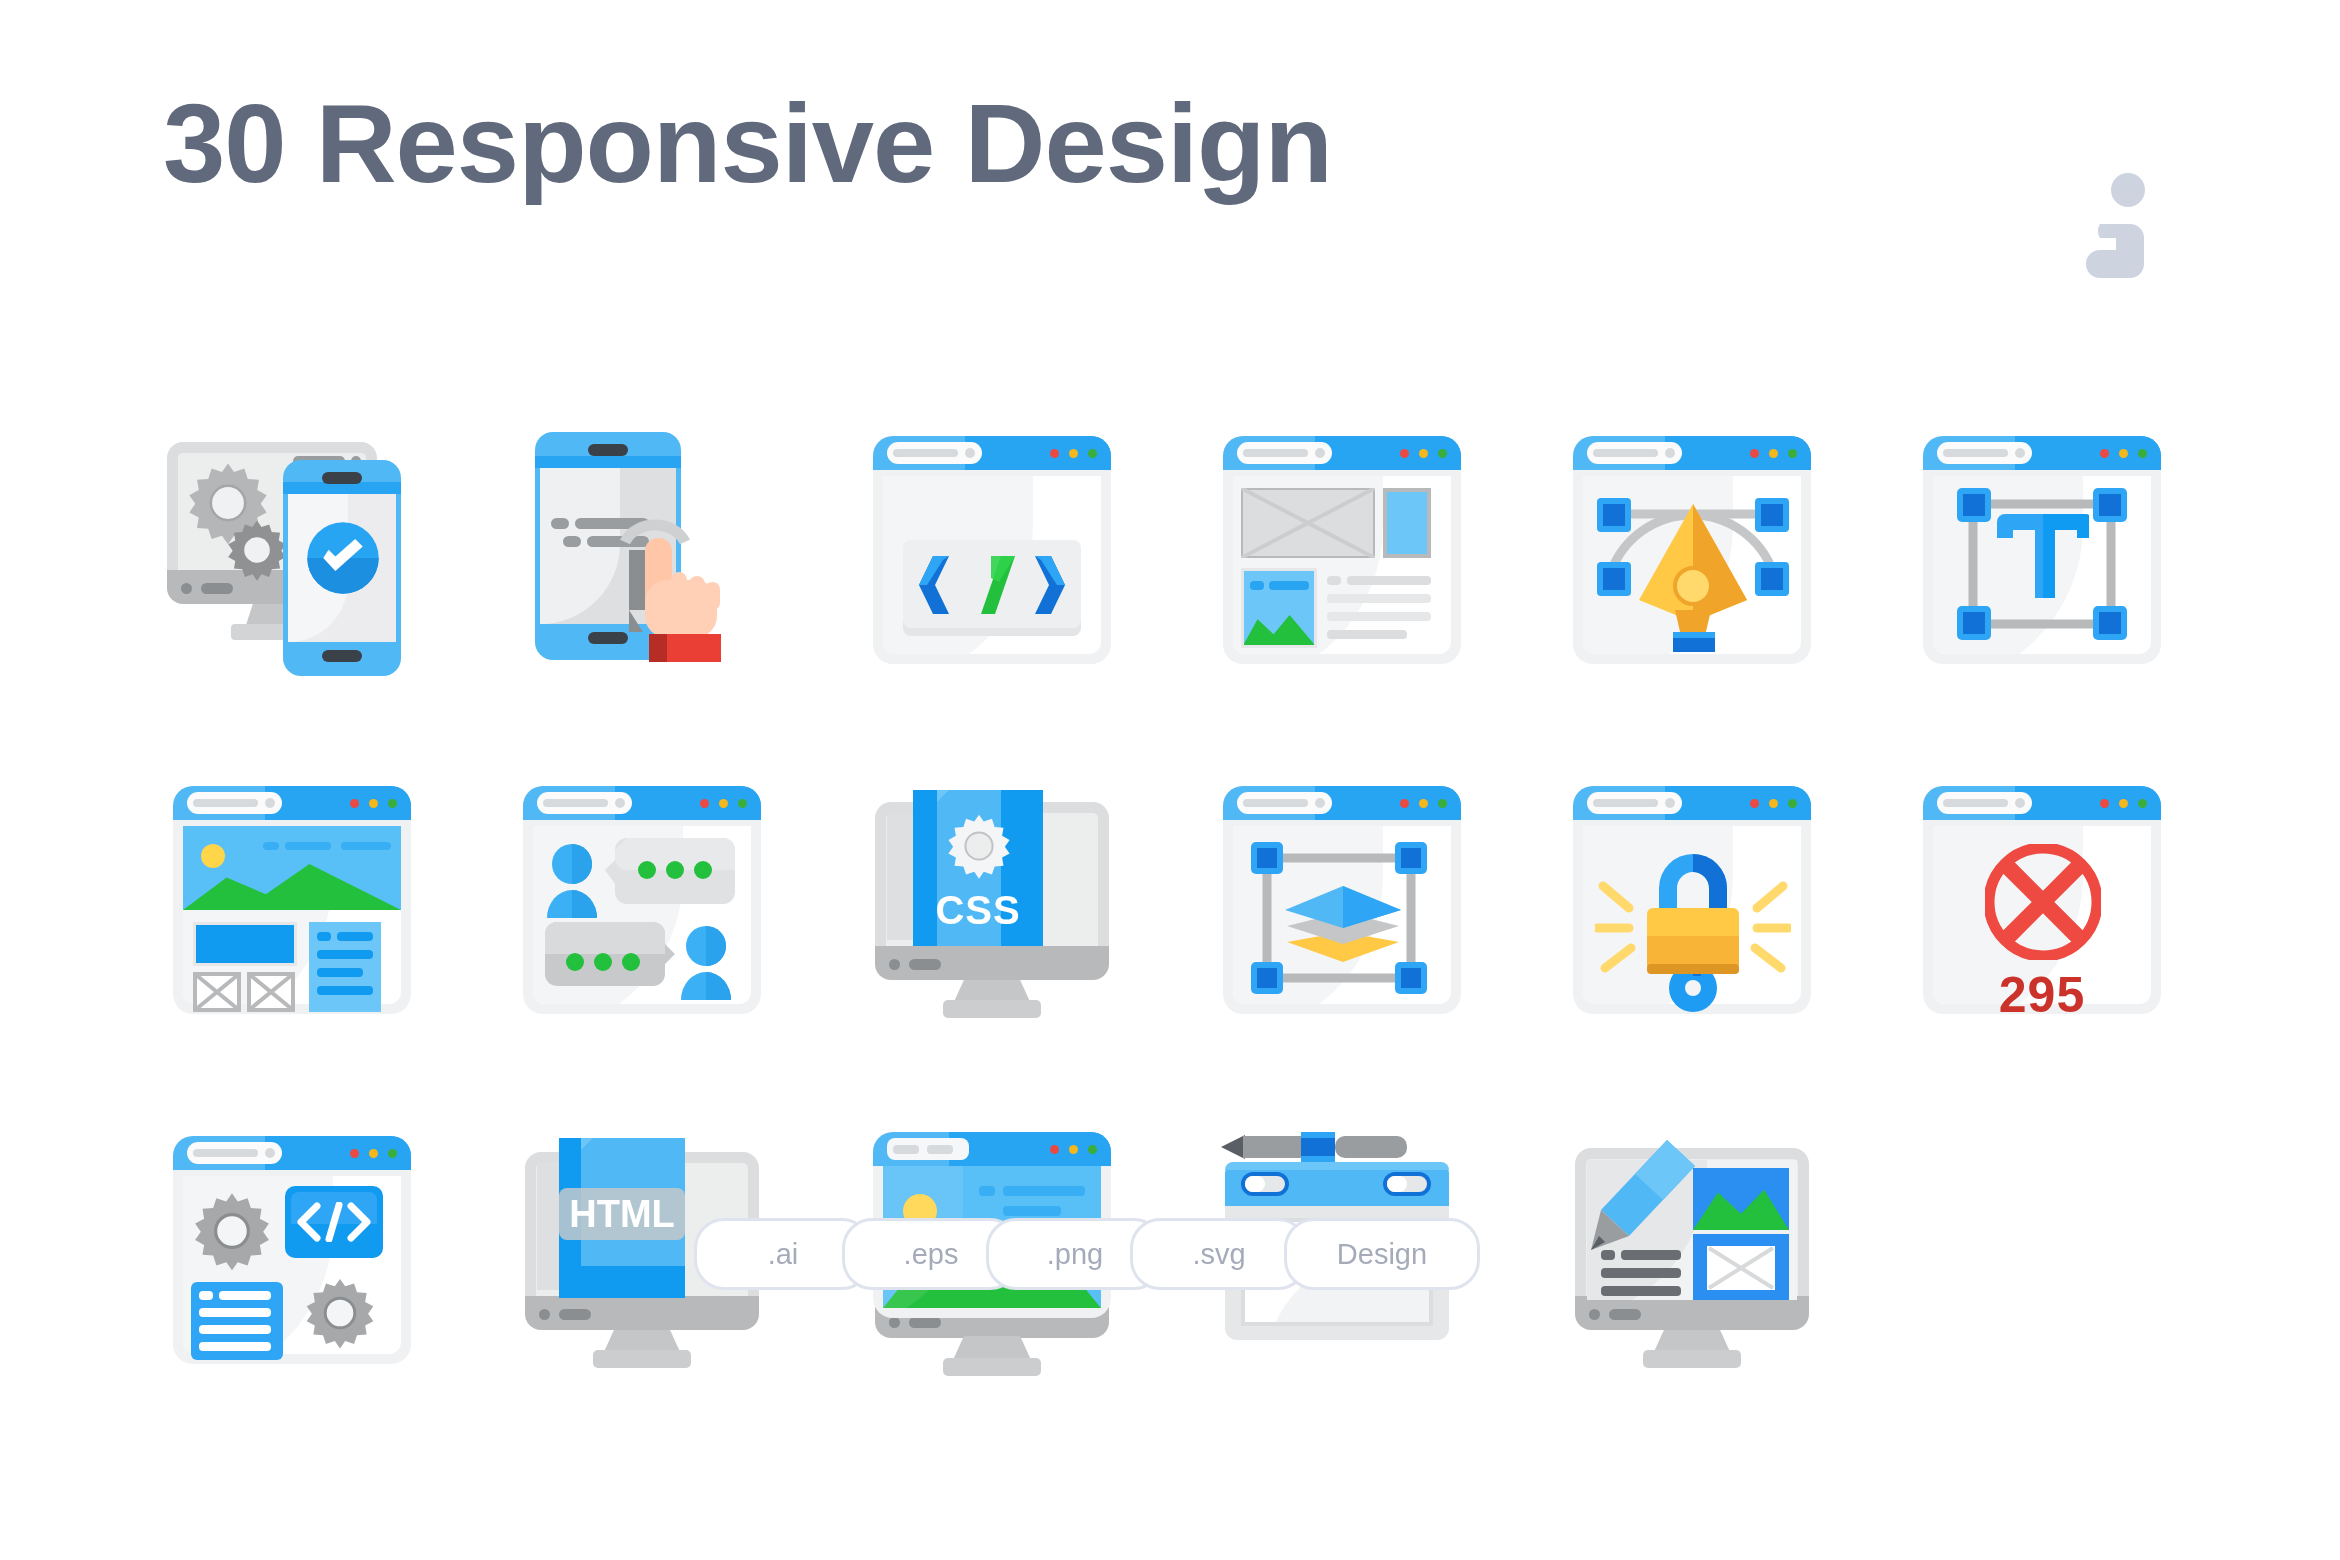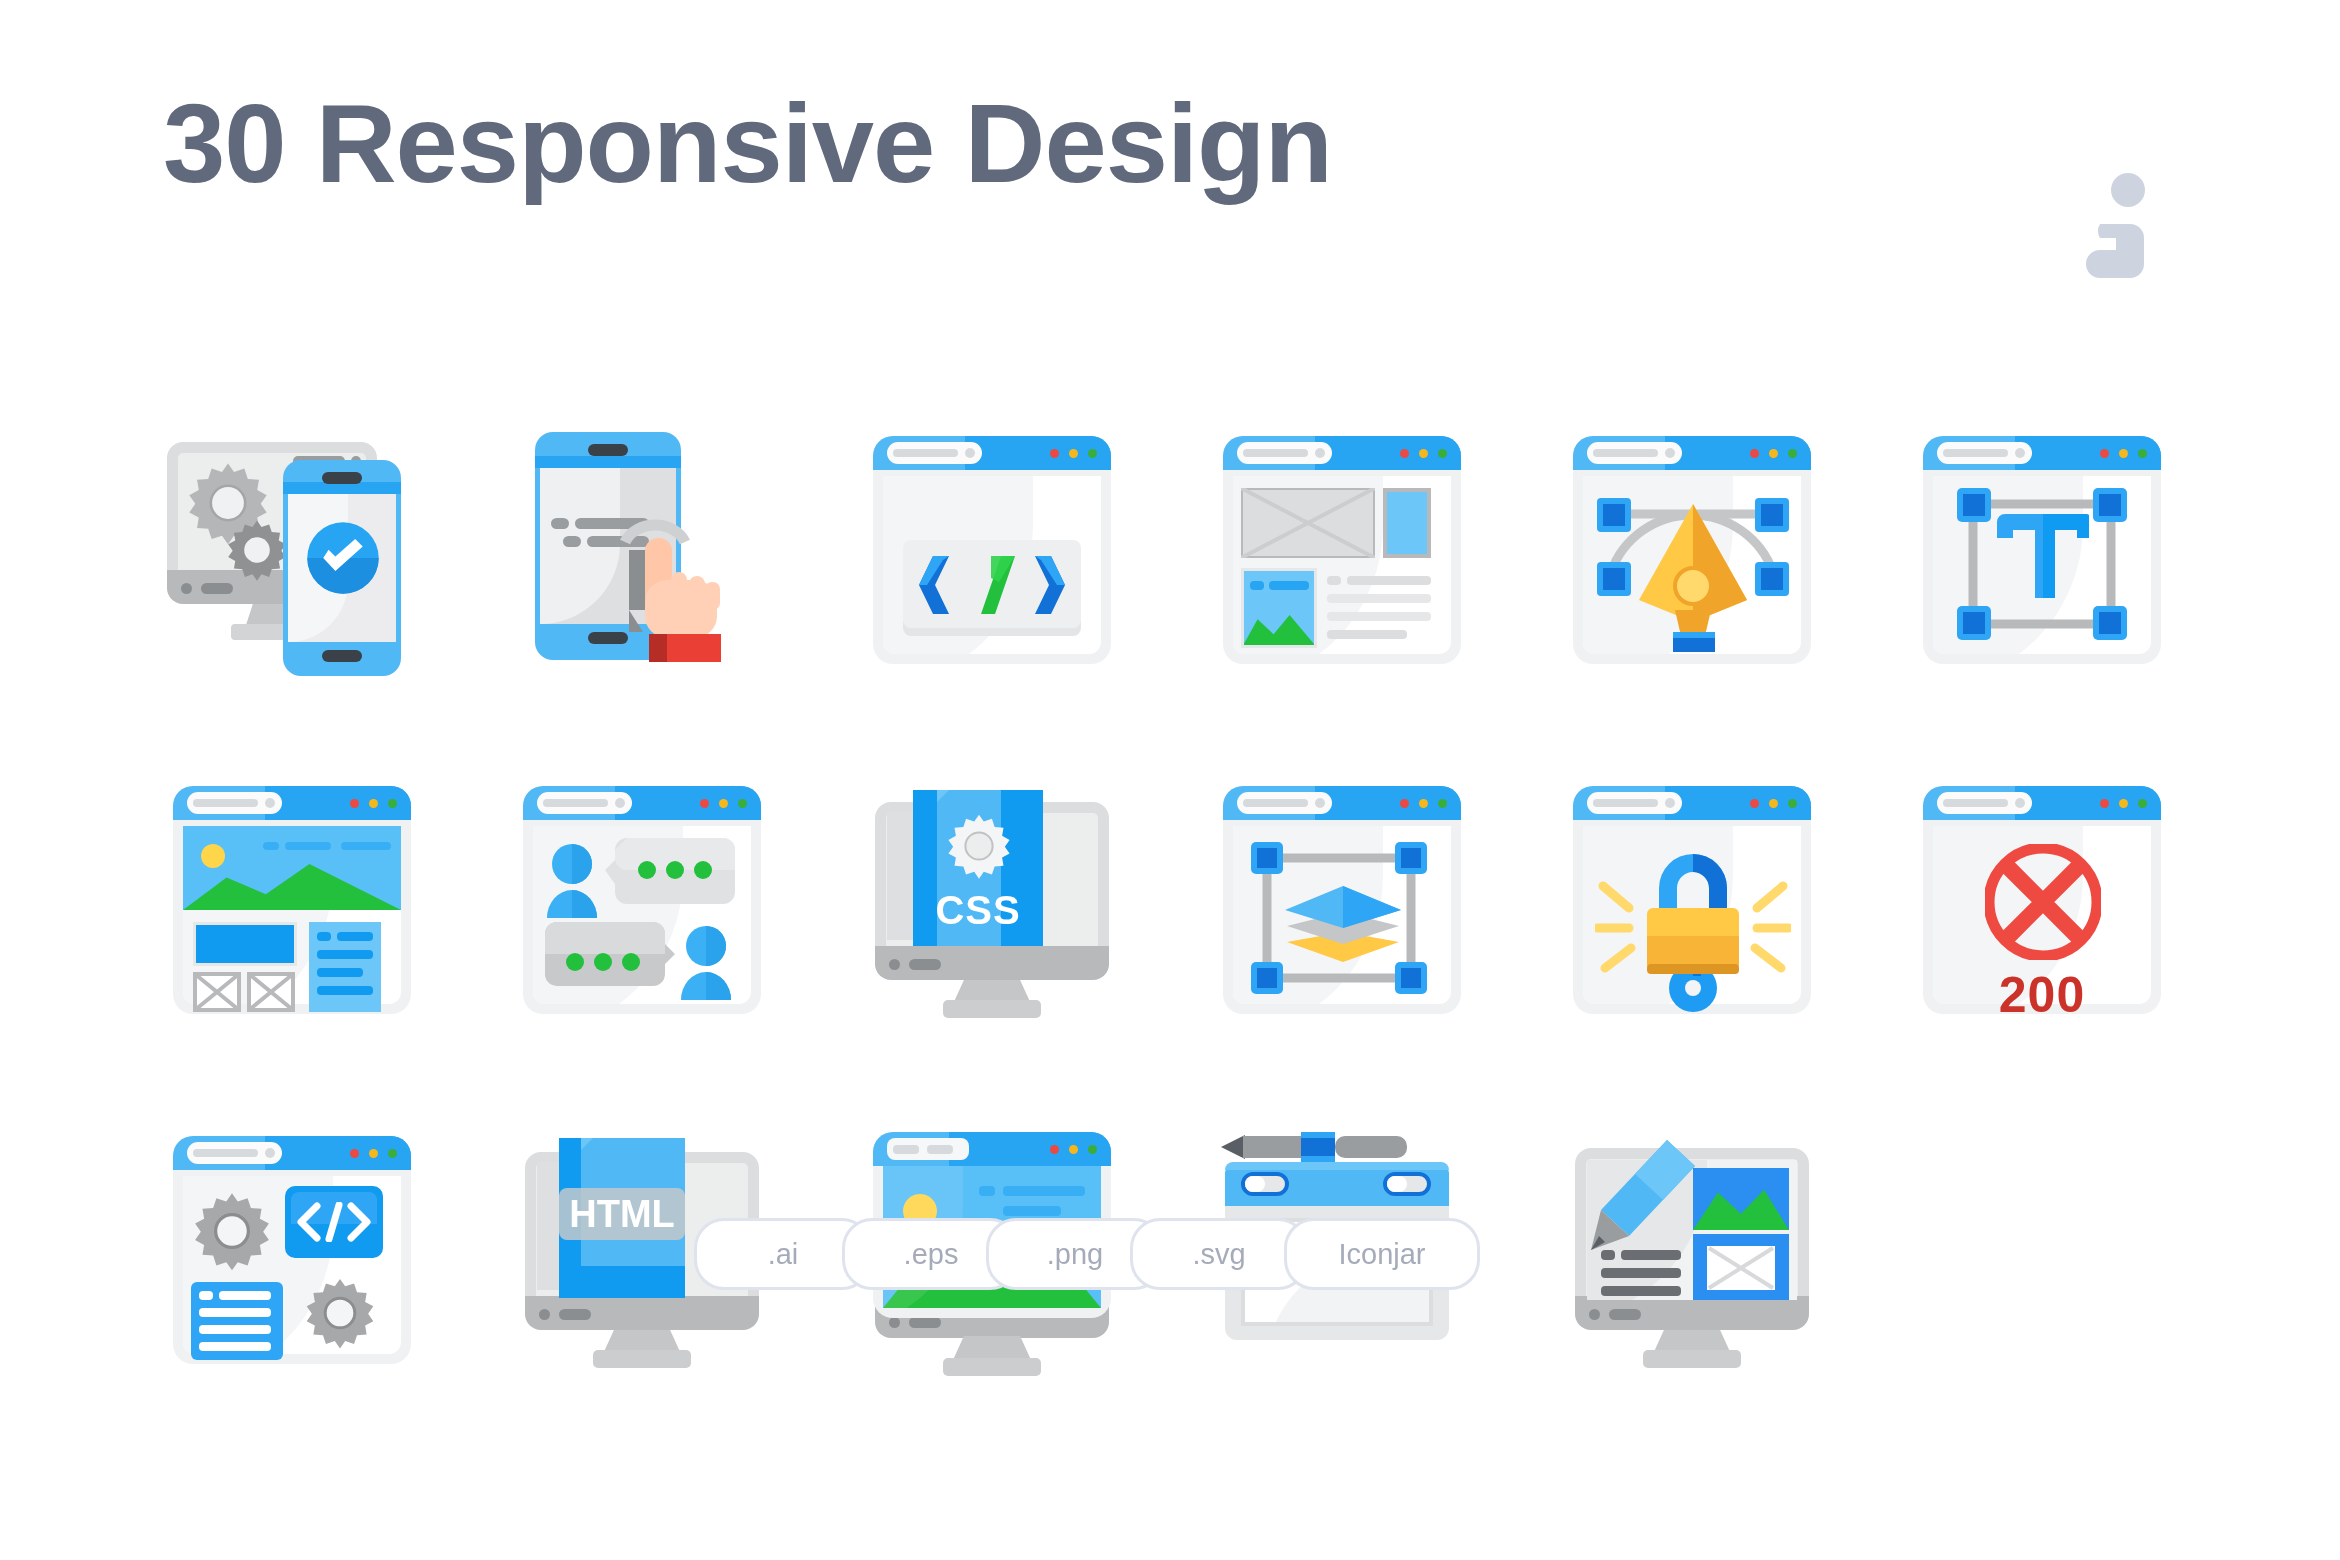--- a/index.html
+++ b/index.html
@@ -556,21 +556,21 @@
               <div class="dot yel"></div>
               <div class="dot grn"></div>
           </div>
           <div class="win-body">
               <div class="sheen"></div>
             </div>
           <svg class="abs" style="left:62px;top:58px" width="116" height="116" viewBox="0 0 116 116">
             <circle cx="58" cy="58" r="54" fill="none" stroke="#ee4a42" stroke-width="11"></circle>
             <path d="M24 24 L92 92 M92 24 L24 92" stroke="#ee4a42" stroke-width="16" stroke-linecap="round"></path>
           </svg>
-          <div class="abs" style="left:0;top:180px;width:238px;text-align:center;color:#cb3229;font-size:50px;font-weight:bold;letter-spacing:1px;">200</div>
+          <div class="abs" style="left:0;top:180px;width:238px;text-align:center;color:#cb3229;font-size:50px;font-weight:bold;letter-spacing:1px;">295</div>
         </div>
       </div>
     </div>
 
 
     <div class="cell">
       <div class="icon-box">
         <div class="win">
           <div class="win-top">
               <div class="win-top-dk"></div>
@@ -721,16 +721,16 @@
       </div>
     </div>
 
   </div>
 
   <div class="badge-row">
     <div class="badge" style="left:570px;top:0;width:172px;height:66px;">.ai</div>
     <div class="badge" style="left:718px;top:0;width:172px;height:66px;">.eps</div>
     <div class="badge" style="left:862px;top:0;width:172px;height:66px;">.png</div>
     <div class="badge" style="left:1006px;top:0;width:172px;height:66px;">.svg</div>
-    <div class="badge" style="left:1160px;top:0;width:190px;height:66px;">Iconjar</div>
+    <div class="badge" style="left:1160px;top:0;width:190px;height:66px;">Design</div>
   </div>
 
 </div>
 
 </body></html>

